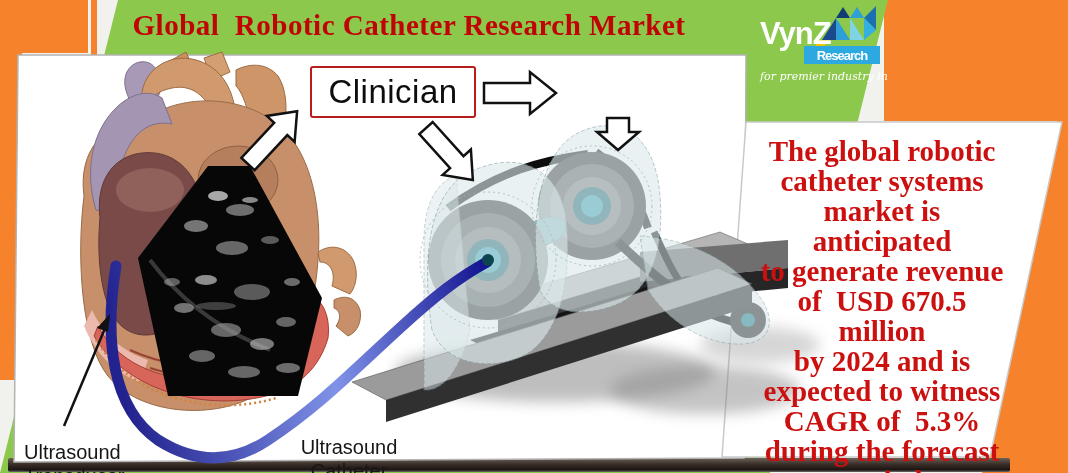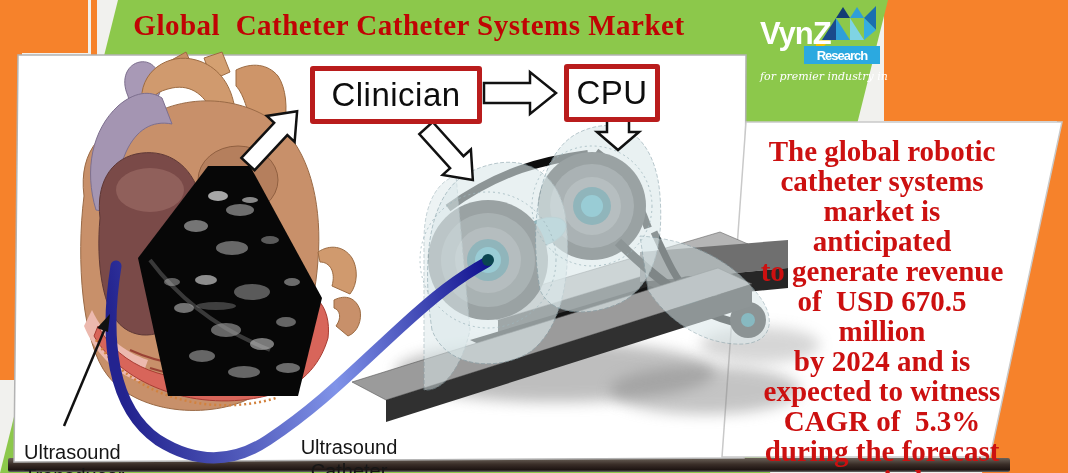--- a/index.html
+++ b/index.html
@@ -6,21 +6,21 @@
   body{font-family:"Liberation Sans",sans-serif;}
   #stage{position:relative;width:1068px;height:473px;overflow:hidden;background:#F1F1EE;}
   #bg-art{position:absolute;left:0;top:0;}
   .abs{position:absolute;}
   .banner-title{
     left:104px;top:9px;width:610px;text-align:center;
     font-family:"Liberation Serif",serif;font-weight:bold;font-size:29px;
     color:#C00404;white-space:pre;letter-spacing:.5px;
   }
   .flow-box{
-    background:#fff;border:5px solid #b91c1c;border-radius:3px;
+    background:#fff;border:2px solid #b91c1c;border-radius:3px;
     display:flex;align-items:center;justify-content:center;
     font-size:33px;color:#0d0d0d;letter-spacing:.5px;
   }
   #clinician-box{left:310px;top:66px;width:162px;height:48px;}
   #cpu-box{left:564px;top:64px;width:86px;height:48px;}
   .diagram-label{
     color:#161616;font-size:20px;line-height:24px;white-space:pre-line;margin-top:28px;
   }
   #label-transducer{left:24px;top:412px;width:150px;text-align:left;}
   #label-catheter{left:284px;top:407px;width:130px;text-align:center;}
@@ -186,44 +186,41 @@
       </g>
       <g transform="translate(618,118) rotate(90)">
         <polygon points="0,-11 14,-11 14,-21 32,0 14,21 14,11 0,11"></polygon>
       </g>
       <g transform="translate(426,128) rotate(48)">
         <polygon points="0,-9 46,-9 46,-19 70,0 46,19 46,9 0,9"></polygon>
       </g>
     </g>
   </svg>
 
-  <div class="abs banner-title">Global  Catheter Catheter Systems Market</div>
+  <div class="abs banner-title">Global  Robotic Catheter Research Market</div>
 
   <svg id="logo" class="abs" width="130" height="86" viewBox="0 0 130 86">
     <g>
       <polygon points="64,36 78,14 78,36" fill="#1a4a8c"></polygon>
       <polygon points="78,14 92,36 78,36" fill="#2f9fd8"></polygon>
       <polygon points="78,14 92,14 85,3" fill="#123c74"></polygon>
       <polygon points="92,14 106,14 99,3" fill="#2f9fd8"></polygon>
       <polygon points="92,14 106,36 92,36" fill="#7fd4e4"></polygon>
       <polygon points="106,14 118,2 118,26" fill="#1a6fb0"></polygon>
       <polygon points="106,14 118,26 106,36" fill="#35aee0"></polygon>
       <polygon points="58,36 72,36 58,50" fill="#F5C400"></polygon>
     </g>
     <text x="2" y="40" class="logo-wordmark" font-size="31" fill="#ffffff">VynZ</text>
     <rect x="46" y="42" width="76" height="18" fill="#2BA9E0"></rect>
     <text x="84" y="56" text-anchor="middle" class="logo-wordmark" font-size="13" letter-spacing="0" fill="#ffffff">Research</text>
     <text x="2" y="76" class="logo-script" font-size="11" fill="#ffffff">for premier industry insights</text>
   </svg>
 
   <div id="clinician-box" class="abs flow-box">
     <span>Clinician</span>
-  </div>
-  <div id="cpu-box" class="abs flow-box">
-    <span>CPU</span>
   </div>
 
   <div id="label-transducer" class="abs diagram-label">Ultrasound
 Transducer</div>
   <div id="label-catheter" class="abs diagram-label">Ultrasound
 Catheter</div>
 
   <div class="abs market-text">The global robotic
 catheter systems
 market is anticipated

